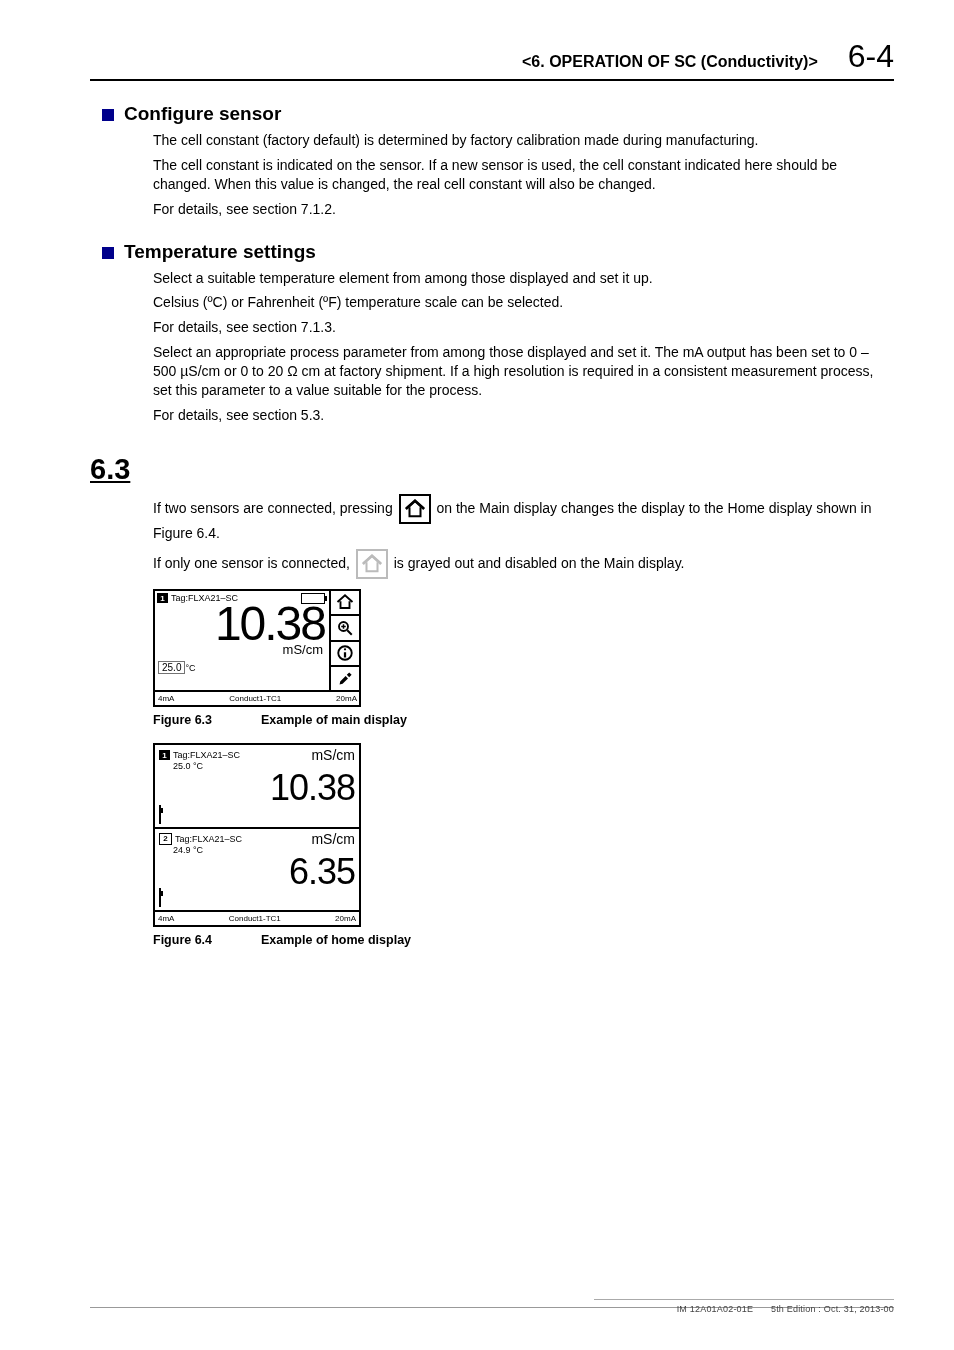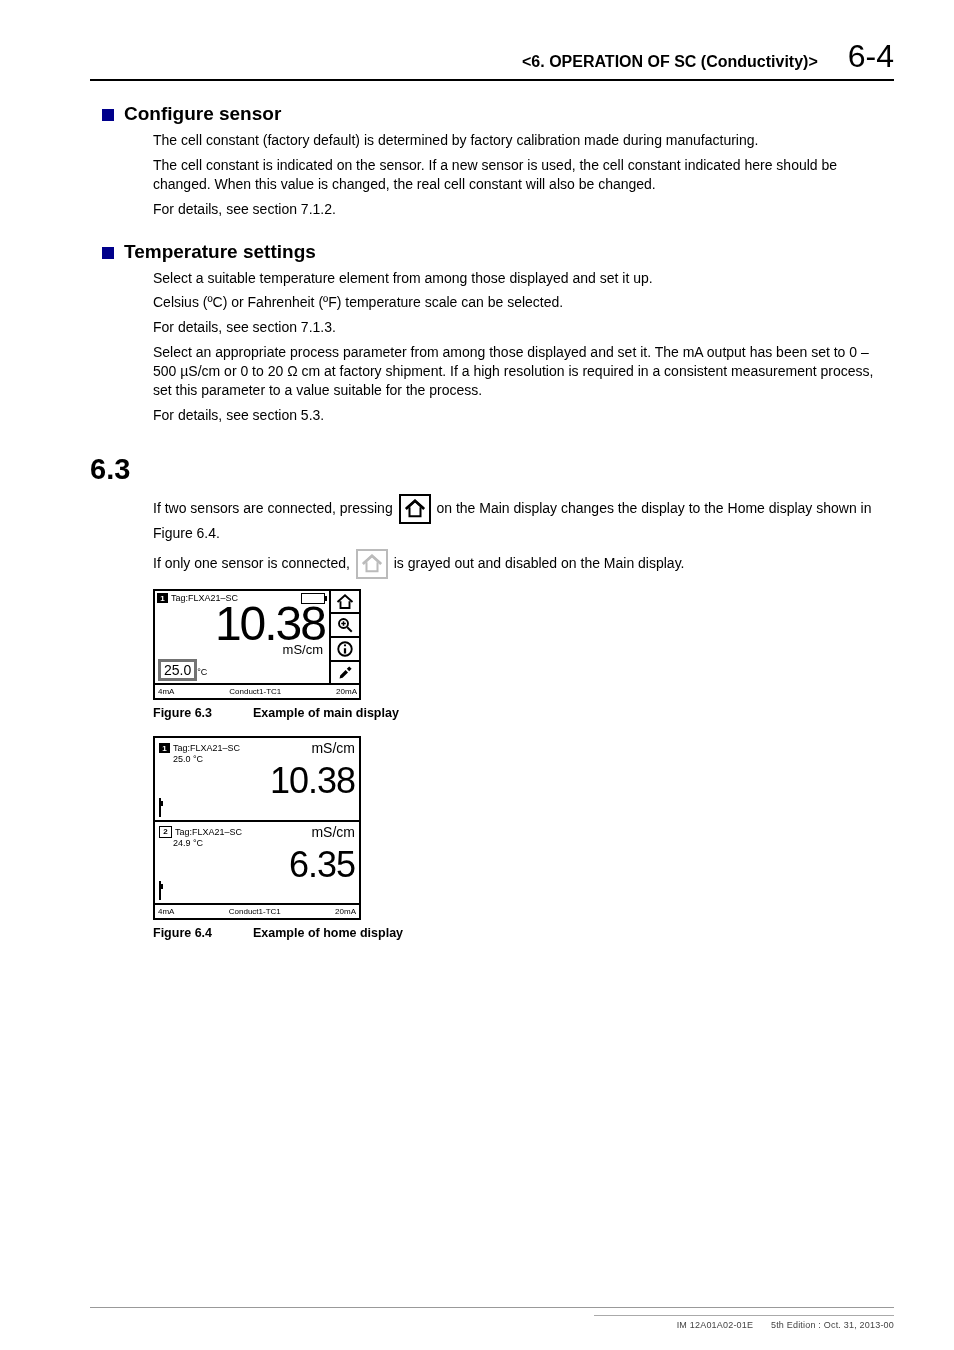--- a/index.html
+++ b/index.html
@@ -51,39 +51,39 @@
     font-size: 14px;
     line-height: 1.35;
     margin: 6px 0 6px 63px;
   }
   h1.major {
     font-size: 29px;
     font-weight: bold;
     margin: 28px 0 8px 0;
     display: flex;
   }
-  .major-num { flex: 0 0 110px; }
+  .major-num { flex: 0 0 110px; text-decoration: underline; }
   .major-txt { flex: 1; }
   .icon-box {
     display: inline-block;
     border: 2px solid #000;
     padding: 2px 3px;
     vertical-align: middle;
     margin: 0 2px;
     line-height: 0;
   }
   .icon-gray { border-color: #bbb; }
   .icon-svg { width: 22px; height: 22px; display: block; }
   .figure-wrap { margin: 10px 0 4px 63px; }
   .figure-caption {
     font-size: 12.5px;
     font-weight: bold;
     margin: 6px 0 16px 63px;
   }
-  .fig-lbl { display:inline-block; width: 100px; }
+  .fig-lbl { display:inline-block; width: 108px; }
   .lcd {
     border: 2px solid #000;
     width: 204px;
     font-family: Arial, Helvetica, sans-serif;
   }
   .lcd-top {
     display: flex;
     align-items: stretch;
   }
   .lcd-main { flex: 1; position: relative; }
@@ -104,21 +104,21 @@
   .big-value {
     font-size: 48px;
     line-height: 0.85;
     text-align: right;
     padding: 0 4px 0 0;
     letter-spacing: -2px;
     font-family: Arial, sans-serif;
   }
   .unit-row { font-size: 13px; text-align:right; padding-right:6px; margin-top:-2px;}
   .temp-box {
-    display:inline-block; border:3px solid #737373; font-size:14px; padding:0 3px; margin: 2px 0 2px 3px;
+    display:inline-block; border:1px solid #737373; font-size:10px; padding:0 3px; margin: 2px 0 16px 3px;
   }
   .temp-unit-sm { font-size:9px; }
   .lcd-bottom {
     border-top: 2px solid #000;
     display:flex; font-size:8px; padding:2px 2px 2px 3px;
     justify-content:space-between;
   }
   .lcd2 {
     border: 2px solid #000;
     width: 204px;
@@ -131,21 +131,21 @@
   .lcd2-value {
     font-size: 36px;
     line-height: 0.9;
     text-align: right;
     letter-spacing:-1px;
   }
   .lcd2-temp { font-size: 9px; margin: -2px 0 1px 14px; }
   .lcd2-batt-row { margin: 1px 0 3px 0;}
   .lcd2-bottom { border-top:2px solid #000; display:flex; font-size:8px; padding:2px 3px; justify-content:space-between;}
   .footer {
-    position:absolute; bottom: 20px; right: 60px;
+    position:absolute; bottom: 36px; right: 60px;
     font-size: 9px; color:#444;
     border-top: 1px solid #aaa;
     padding-top: 4px;
     width: 300px;
     text-align: right;
     letter-spacing: 0.2px;
   }
   .footer-doc { margin-right: 15px; }
   .footer-rule {
     position:absolute; bottom: 42px; left: 90px; right: 60px;

